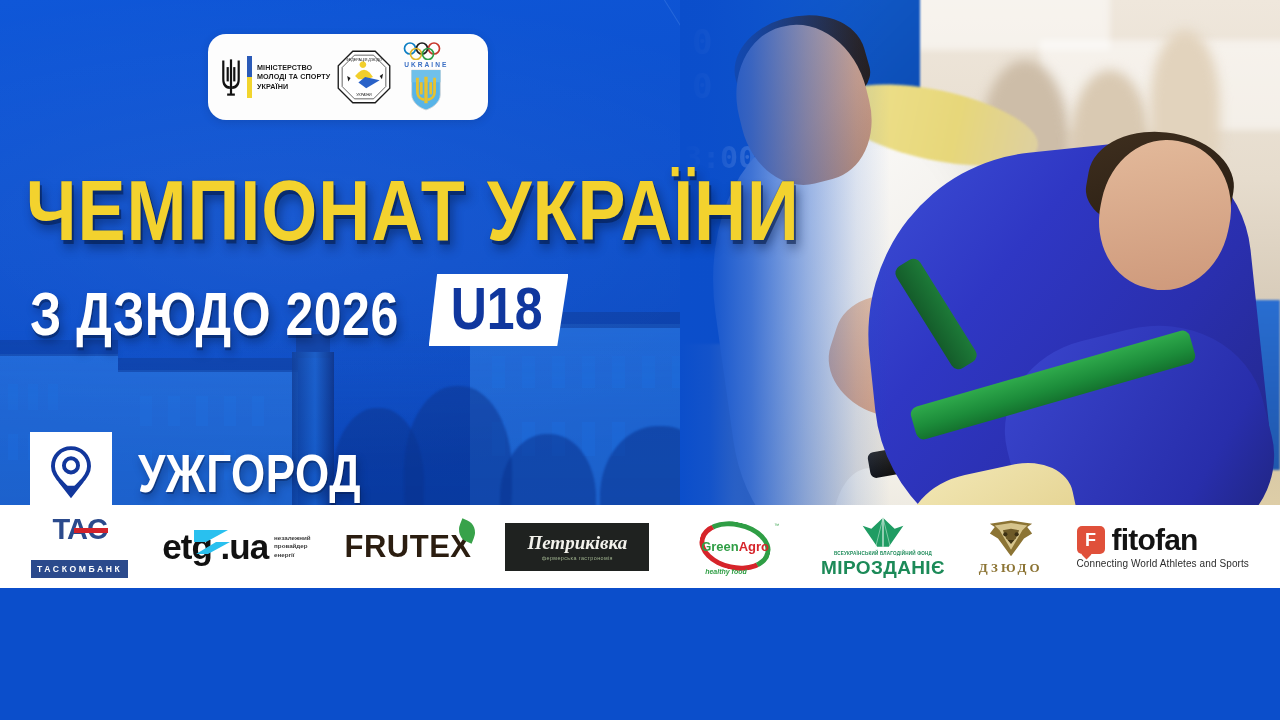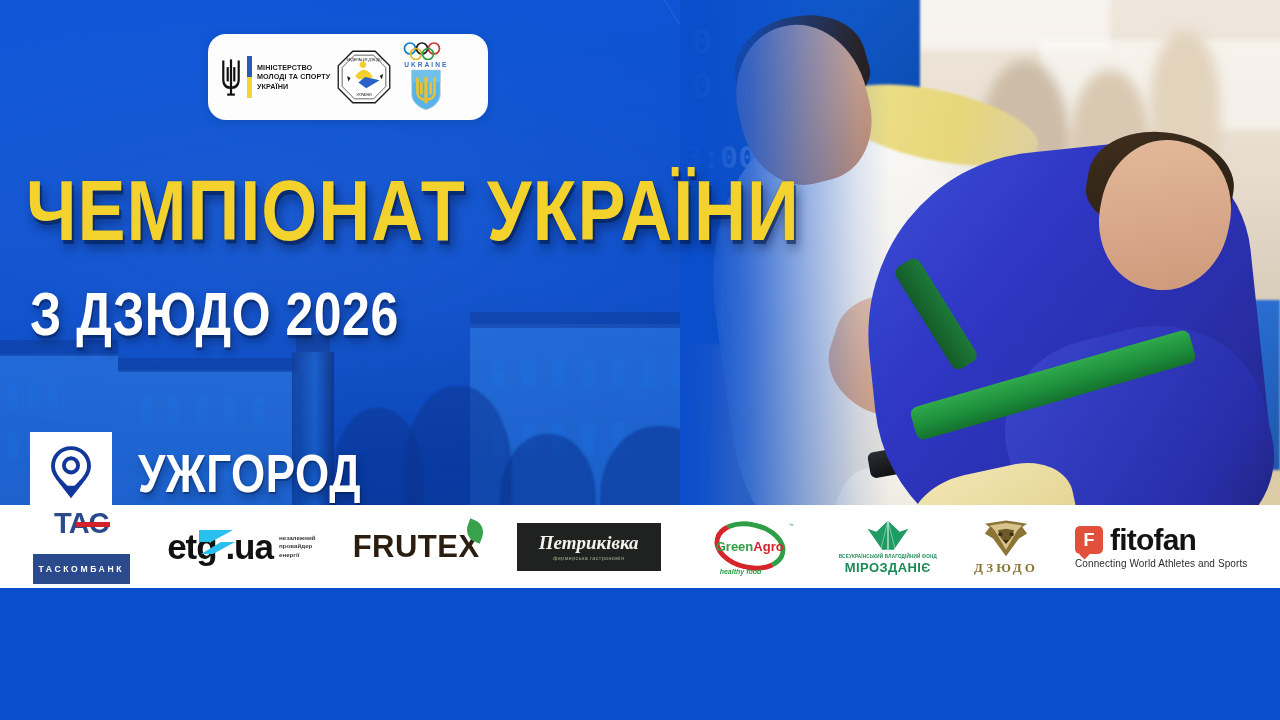--- a/index.html
+++ b/index.html
@@ -304,21 +304,21 @@
     padding: 0 14px;
   }
   .sponsor { display: flex; align-items: center; justify-content: center; height: 58px; }
 
   
   .tas { display: flex; flex-direction: column; align-items: center; gap: 16px; text-align: center; }
   .tas-mark { font-family: "Liberation Sans", sans-serif; font-weight: 700;
     font-size: 29px; color: #2b4a8c; letter-spacing: -1px; position: relative; line-height: 1; }
   .tas-mark .bar { position: absolute; left: 22px; top: 13px; width: 34px; height: 5px; background: #d3222a; }
   .tas-name { background: #2b4a8c; color: #fff; font-size: 8.6px; font-weight: 700;
-    letter-spacing: 2.6px; padding: 10px 6px; }
+    letter-spacing: 2.6px; padding: 4px 6px; }
 
   
   .etg { display: flex; align-items: center; gap: 6px; }
   .etg-word { position: relative; font-family: "Liberation Sans", sans-serif;
     font-weight: 700; font-size: 35px; color: #111; letter-spacing: -1px; line-height: 1; }
   .etg-z { position: absolute; left: 30px; top: -5px; width: 40px; height: 40px; }
   .etg-ua { position: relative; z-index: 2; color: #111; }
   .etg-sub { font-size: 6.2px; line-height: 1.35; color: #3a3a3a; font-weight: 700; }
 
   
@@ -341,21 +341,21 @@
   .ga-txt { position: relative; z-index: 2; font-family: "Liberation Sans", sans-serif;
     font-weight: 700; font-size: 13px; line-height: 1; }
   .ga-green { color: #2f9e45; } .ga-red { color: #d6242a; }
   .ga-tm { position: absolute; right: 8px; top: 4px; font-size: 5px; color: #2f9e45; }
   .ga-sub { position: absolute; bottom: 1px; left: 22px; font-size: 7px; color: #2f9e45;
     font-style: italic; font-weight: 700; }
 
   
   .mir { display: flex; flex-direction: column; align-items: center; gap: 2px; }
   .mir-sub { font-size: 4.6px; color: #1c8a58; font-weight: 700; letter-spacing: .2px; }
-  .mir-name { font-family: "Liberation Sans", sans-serif; font-weight: 700; font-size: 13px;
+  .mir-name { font-family: "Liberation Sans", sans-serif; font-weight: 700; font-size: 19px;
     color: #1c8a58; letter-spacing: .4px; line-height: 1; }
 
   
   .leon { display: flex; flex-direction: column; align-items: center; gap: 1px; }
   .leon-name { font-family: "Liberation Serif", serif; font-weight: 700; font-size: 13px;
     color: #8c7434; letter-spacing: 3px; line-height: 1; }
 
   
   .fito { display: flex; flex-direction: column; align-items: flex-start; }
   .fito-row { display: flex; align-items: center; gap: 7px; }
@@ -527,20 +527,23 @@
           <rect x="36" y="24" width="5" height="22"></rect>
         </g>
       </svg>
     </div>
   </div>
 
   <div class="title1">ЧЕМПІОНАТ  УКРАЇНИ</div>
 
   <div class="title2row">
     <div class="title2">З ДЗЮДО 2026</div>
+    <div class="u18">
+      <span>U18</span>
+    </div>
   </div>
 
   <div class="inforow loc">
     <div class="iconbox">
       <svg width="48" height="58" viewBox="0 0 60 74">
         <path d="M30 4 C17 4 7 14 7 27 c0 9 6 16 12 22 l11 11 11 -11 c6 -6 12 -13 12 -22 C53 14 43 4 30 4 Z" fill="none" stroke="#12379c" stroke-width="5"></path>
         <circle cx="30" cy="26" r="9" fill="none" stroke="#12379c" stroke-width="5"></circle>
         <path d="M16 46 L30 64 L44 46" fill="none" stroke="#12379c" stroke-width="5" stroke-linejoin="miter"></path>
         <path d="M24 52 h12 l-6 10 z" fill="#12379c"></path>
       </svg>

